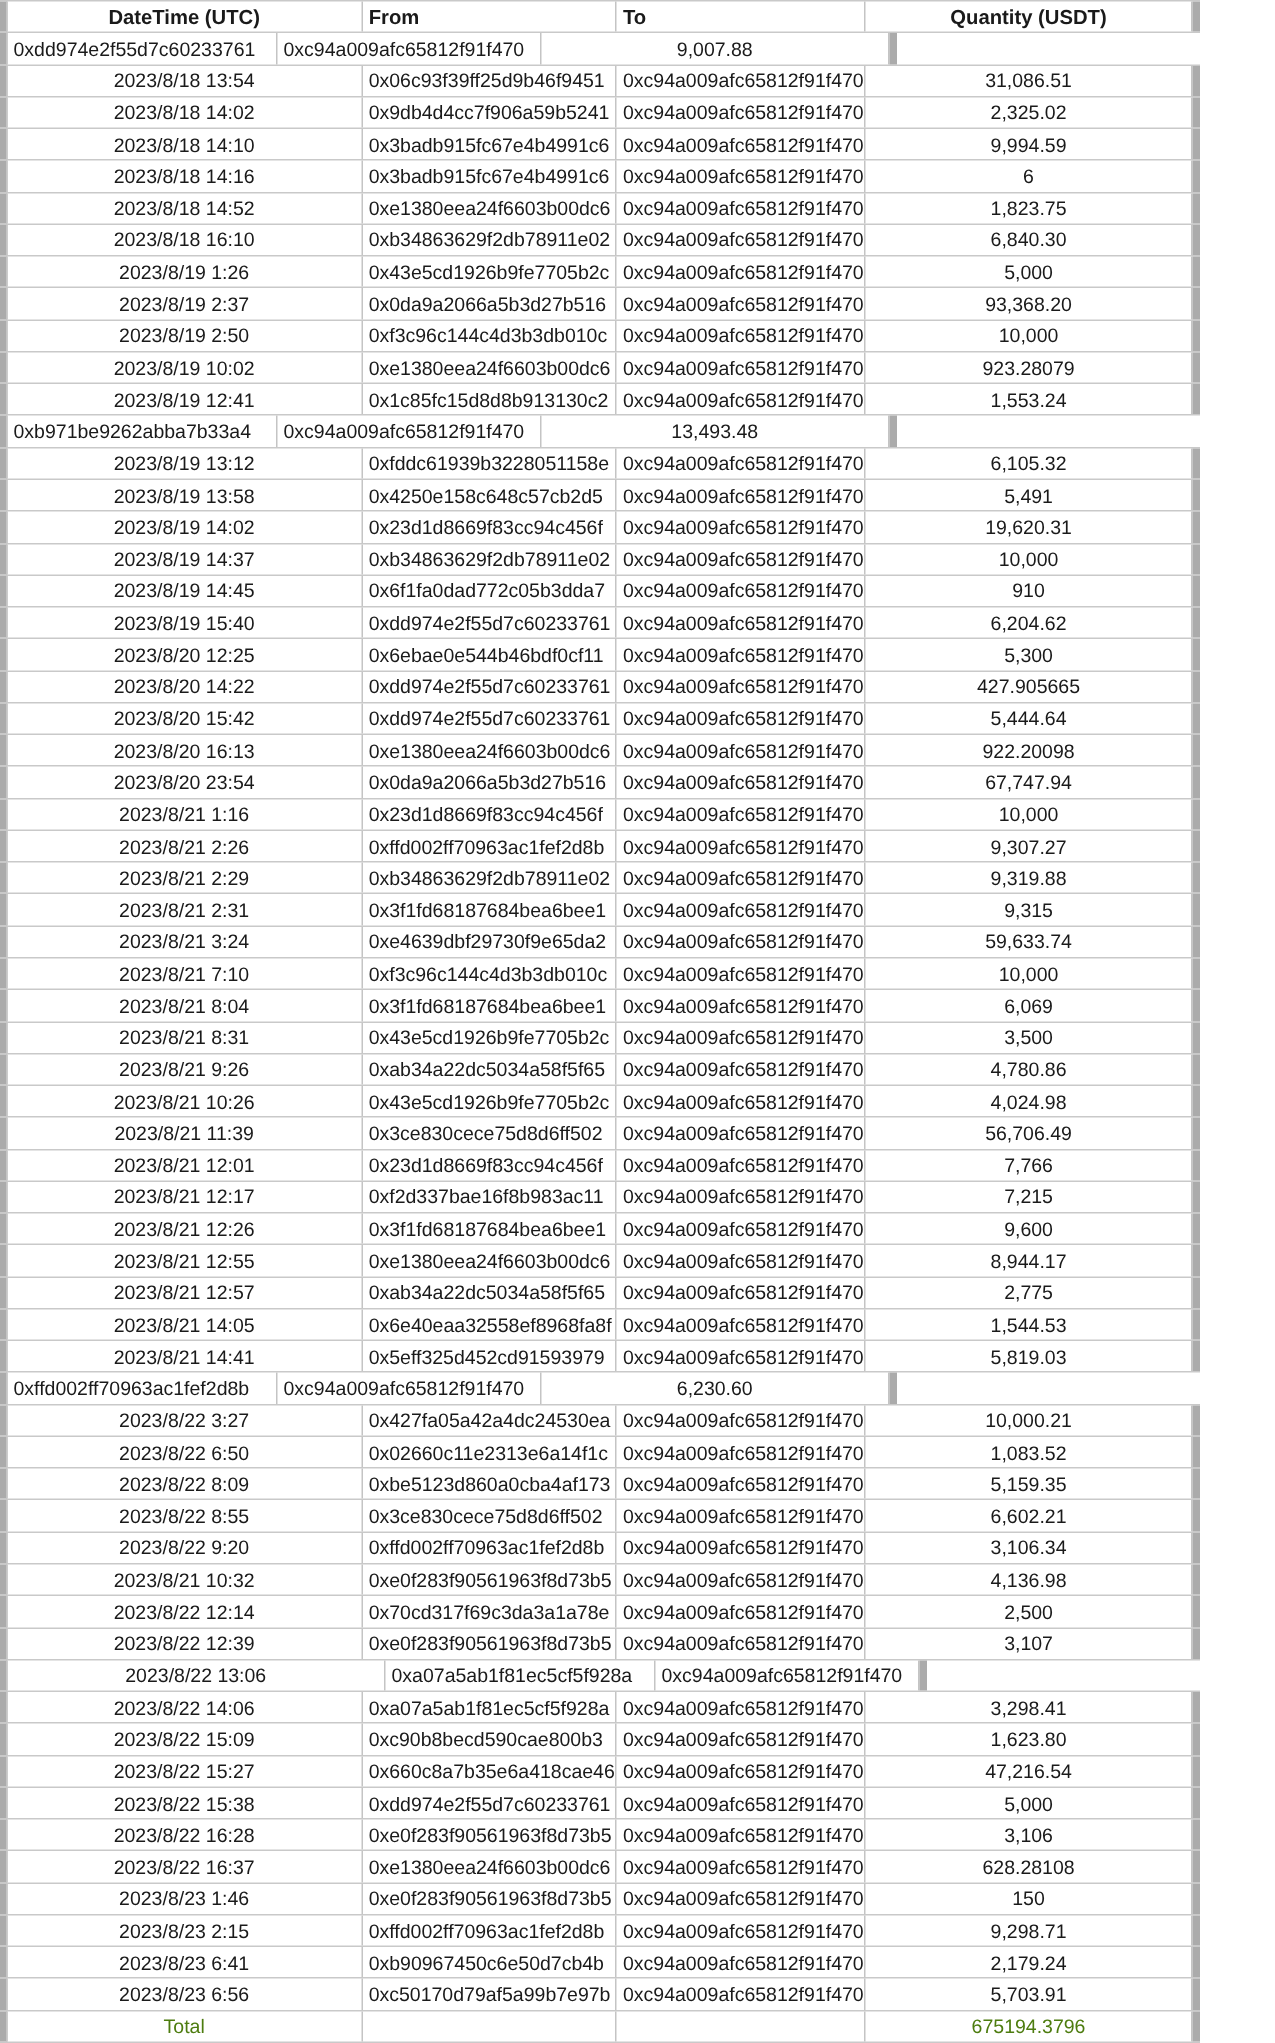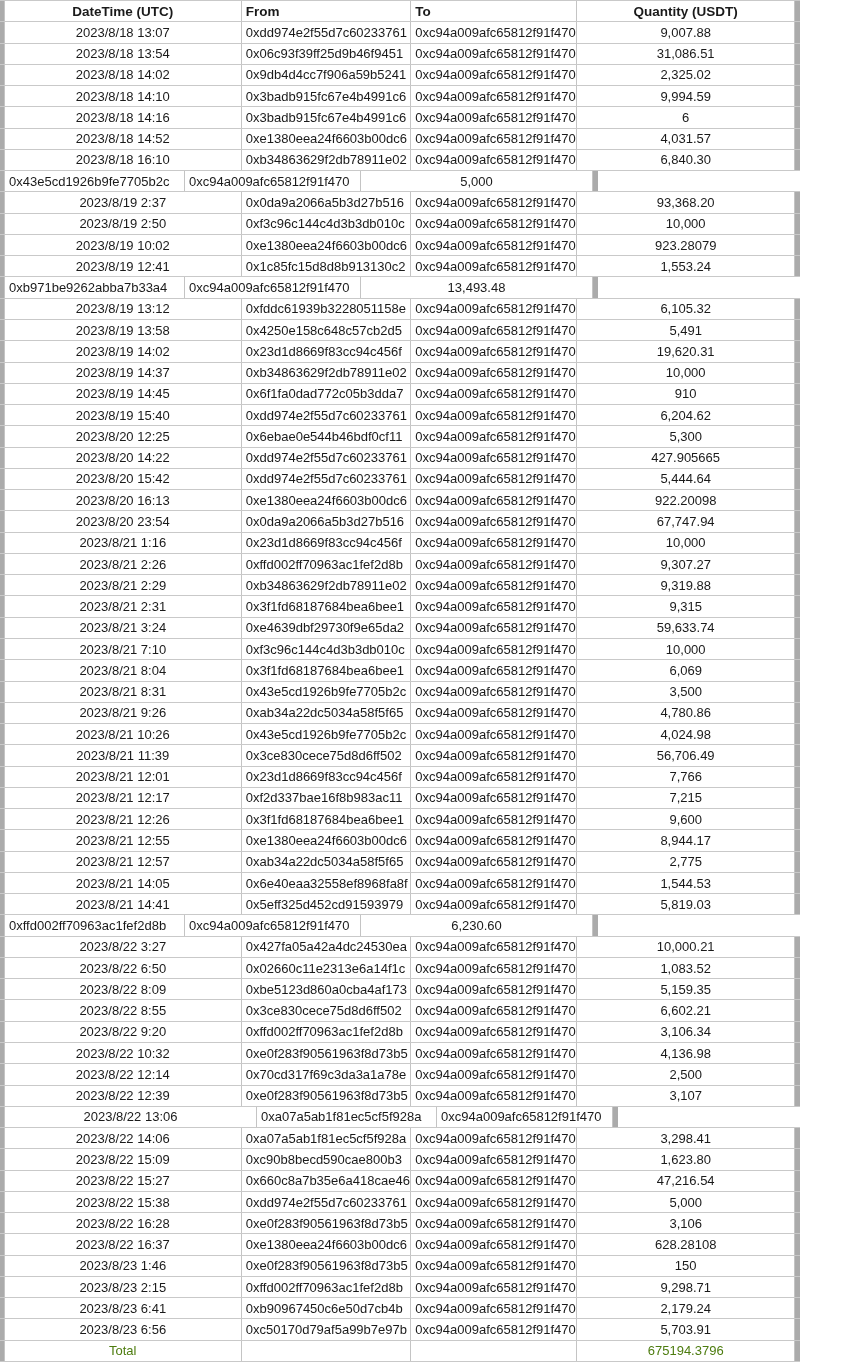--- a/index.html
+++ b/index.html
@@ -30,21 +30,20 @@
     <div class="cell c-datetime">DateTime (UTC)</div>
     <div class="cell c-from">From</div>
     <div class="cell c-to">To</div>
     <div class="cell c-qty">Quantity (USDT)</div>
     <div class="cell c-margin last"></div>
   </div>
 
   <div id="rows-container" style="display:contents">
   <div class="row">
     <div class="cell c-margin"></div>
-    <div class="cell c-datetime">2023/8/18 13:07</div>
     <div class="cell c-from">0xdd974e2f55d7c60233761</div>
     <div class="cell c-to">0xc94a009afc65812f91f470</div>
     <div class="cell c-qty">9,007.88</div>
     <div class="cell c-margin last"></div>
   </div>
 
   <div class="row">
     <div class="cell c-margin"></div>
     <div class="cell c-datetime">2023/8/18 13:54</div>
     <div class="cell c-from">0x06c93f39ff25d9b46f9451</div>
@@ -78,35 +77,36 @@
     <div class="cell c-to">0xc94a009afc65812f91f470</div>
     <div class="cell c-qty">6</div>
     <div class="cell c-margin last"></div>
   </div>
 
   <div class="row">
     <div class="cell c-margin"></div>
     <div class="cell c-datetime">2023/8/18 14:52</div>
     <div class="cell c-from">0xe1380eea24f6603b00dc6</div>
     <div class="cell c-to">0xc94a009afc65812f91f470</div>
-    <div class="cell c-qty">4,031.57</div>
+    <div class="cell c-qty">1,823.75</div>
     <div class="cell c-margin last"></div>
   </div>
 
   <div class="row">
     <div class="cell c-margin"></div>
     <div class="cell c-datetime">2023/8/18 16:10</div>
     <div class="cell c-from">0xb34863629f2db78911e02</div>
     <div class="cell c-to">0xc94a009afc65812f91f470</div>
     <div class="cell c-qty">6,840.30</div>
     <div class="cell c-margin last"></div>
   </div>
 
   <div class="row">
     <div class="cell c-margin"></div>
+    <div class="cell c-datetime">2023/8/19 1:26</div>
     <div class="cell c-from">0x43e5cd1926b9fe7705b2c</div>
     <div class="cell c-to">0xc94a009afc65812f91f470</div>
     <div class="cell c-qty">5,000</div>
     <div class="cell c-margin last"></div>
   </div>
 
   <div class="row">
     <div class="cell c-margin"></div>
     <div class="cell c-datetime">2023/8/19 2:37</div>
     <div class="cell c-from">0x0da9a2066a5b3d27b516</div>
@@ -459,21 +459,21 @@
     <div class="cell c-margin"></div>
     <div class="cell c-datetime">2023/8/22 9:20</div>
     <div class="cell c-from">0xffd002ff70963ac1fef2d8b</div>
     <div class="cell c-to">0xc94a009afc65812f91f470</div>
     <div class="cell c-qty">3,106.34</div>
     <div class="cell c-margin last"></div>
   </div>
 
   <div class="row">
     <div class="cell c-margin"></div>
-    <div class="cell c-datetime">2023/8/22 10:32</div>
+    <div class="cell c-datetime">2023/8/21 10:32</div>
     <div class="cell c-from">0xe0f283f90561963f8d73b5</div>
     <div class="cell c-to">0xc94a009afc65812f91f470</div>
     <div class="cell c-qty">4,136.98</div>
     <div class="cell c-margin last"></div>
   </div>
 
   <div class="row">
     <div class="cell c-margin"></div>
     <div class="cell c-datetime">2023/8/22 12:14</div>
     <div class="cell c-from">0x70cd317f69c3da3a1a78e</div>

